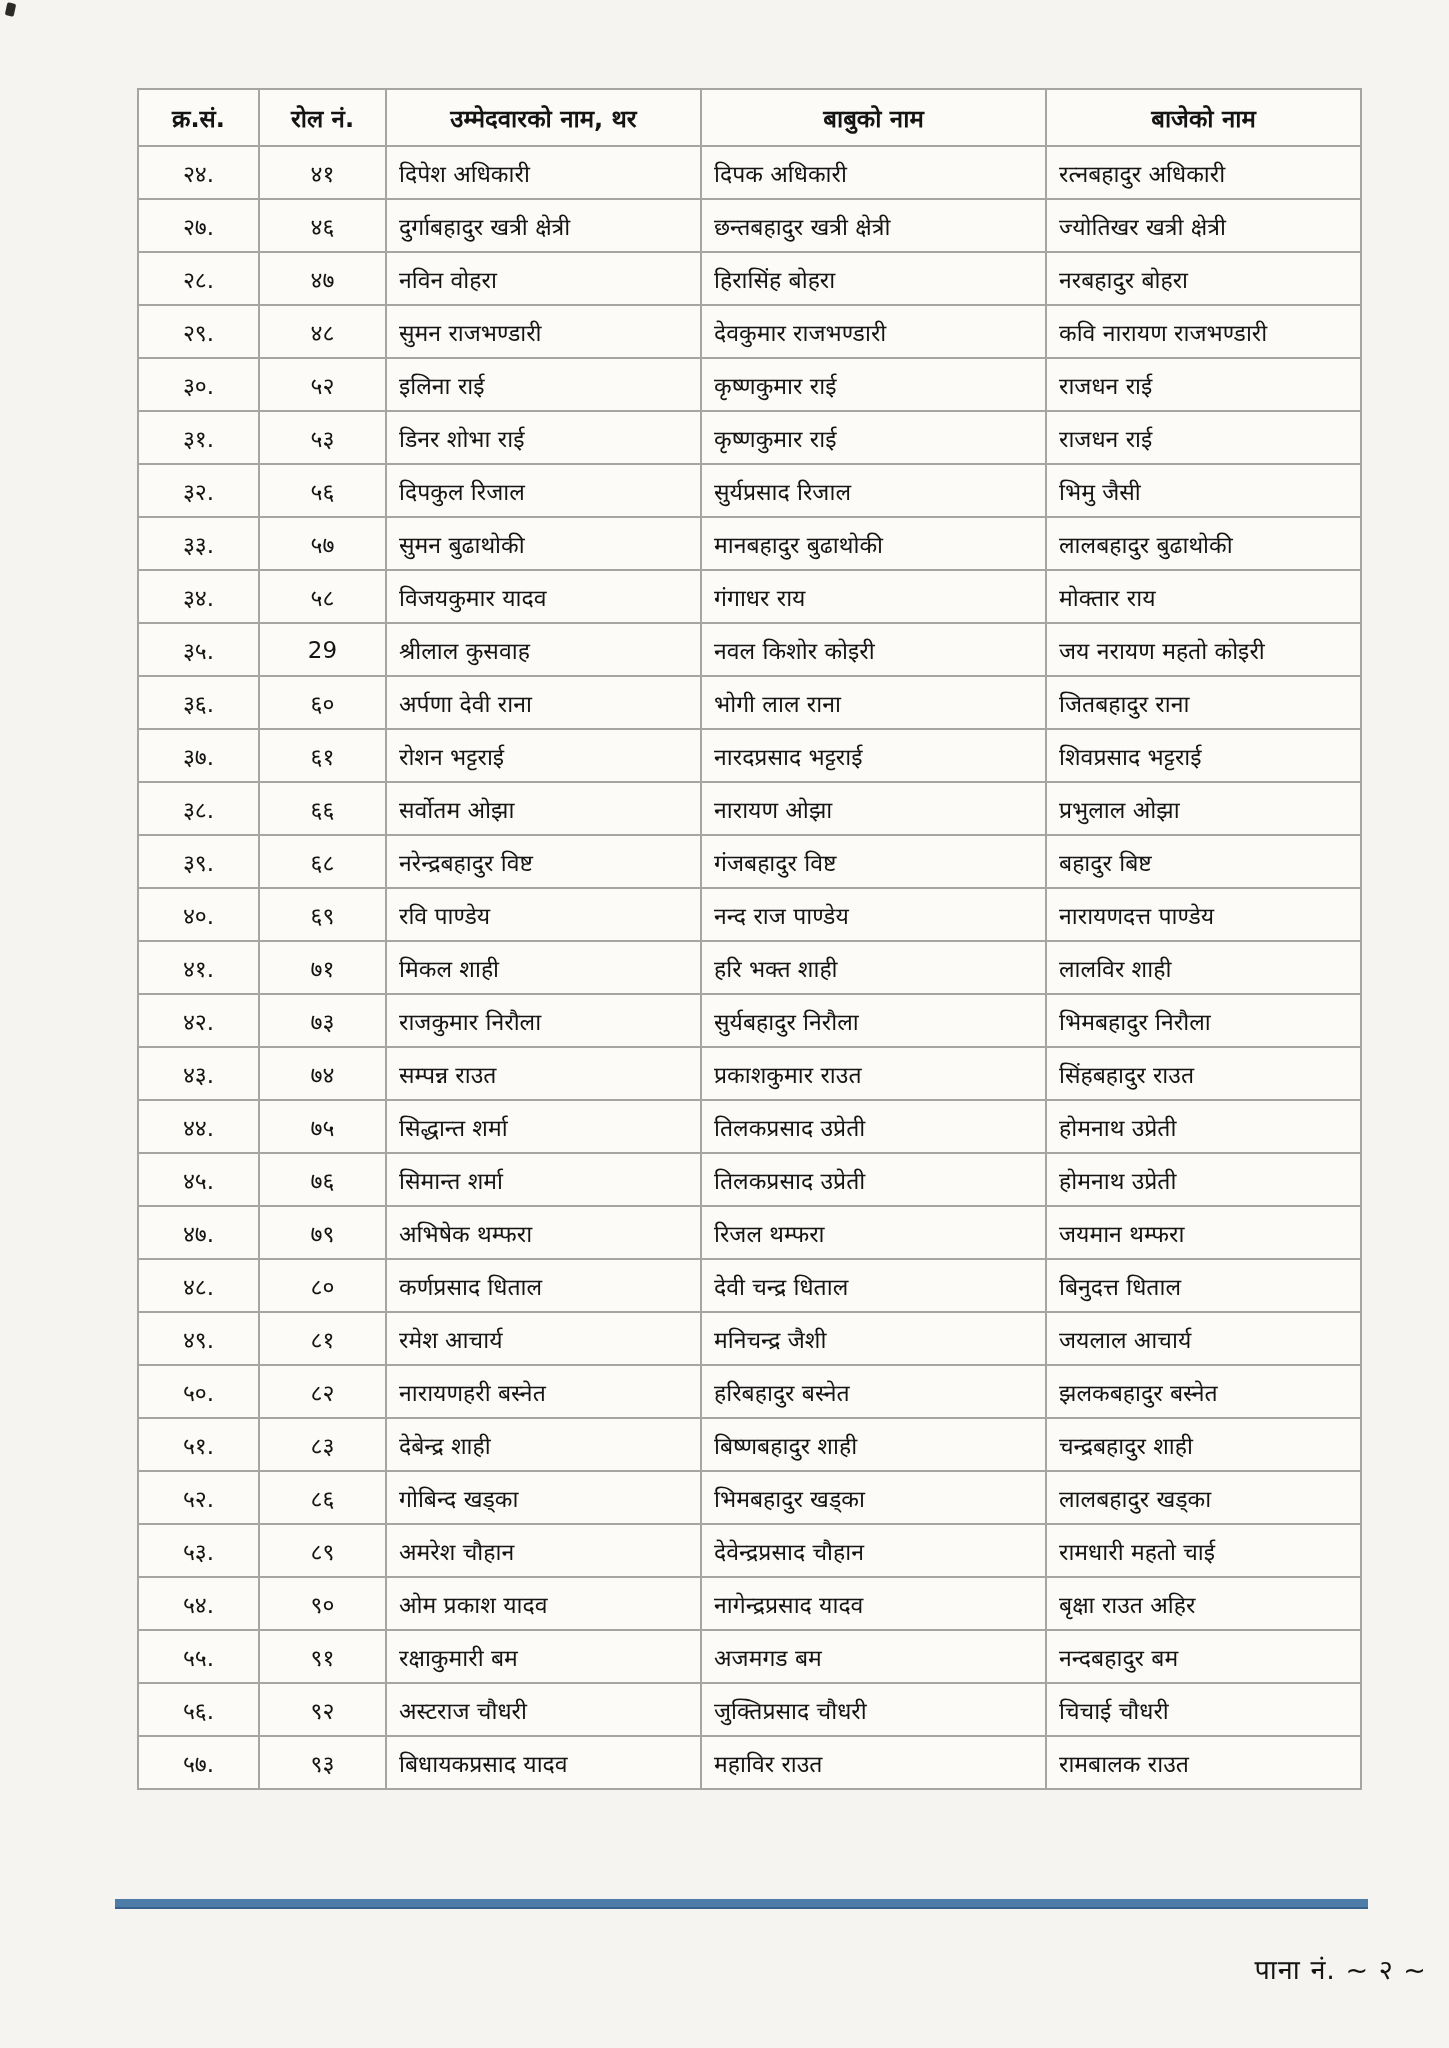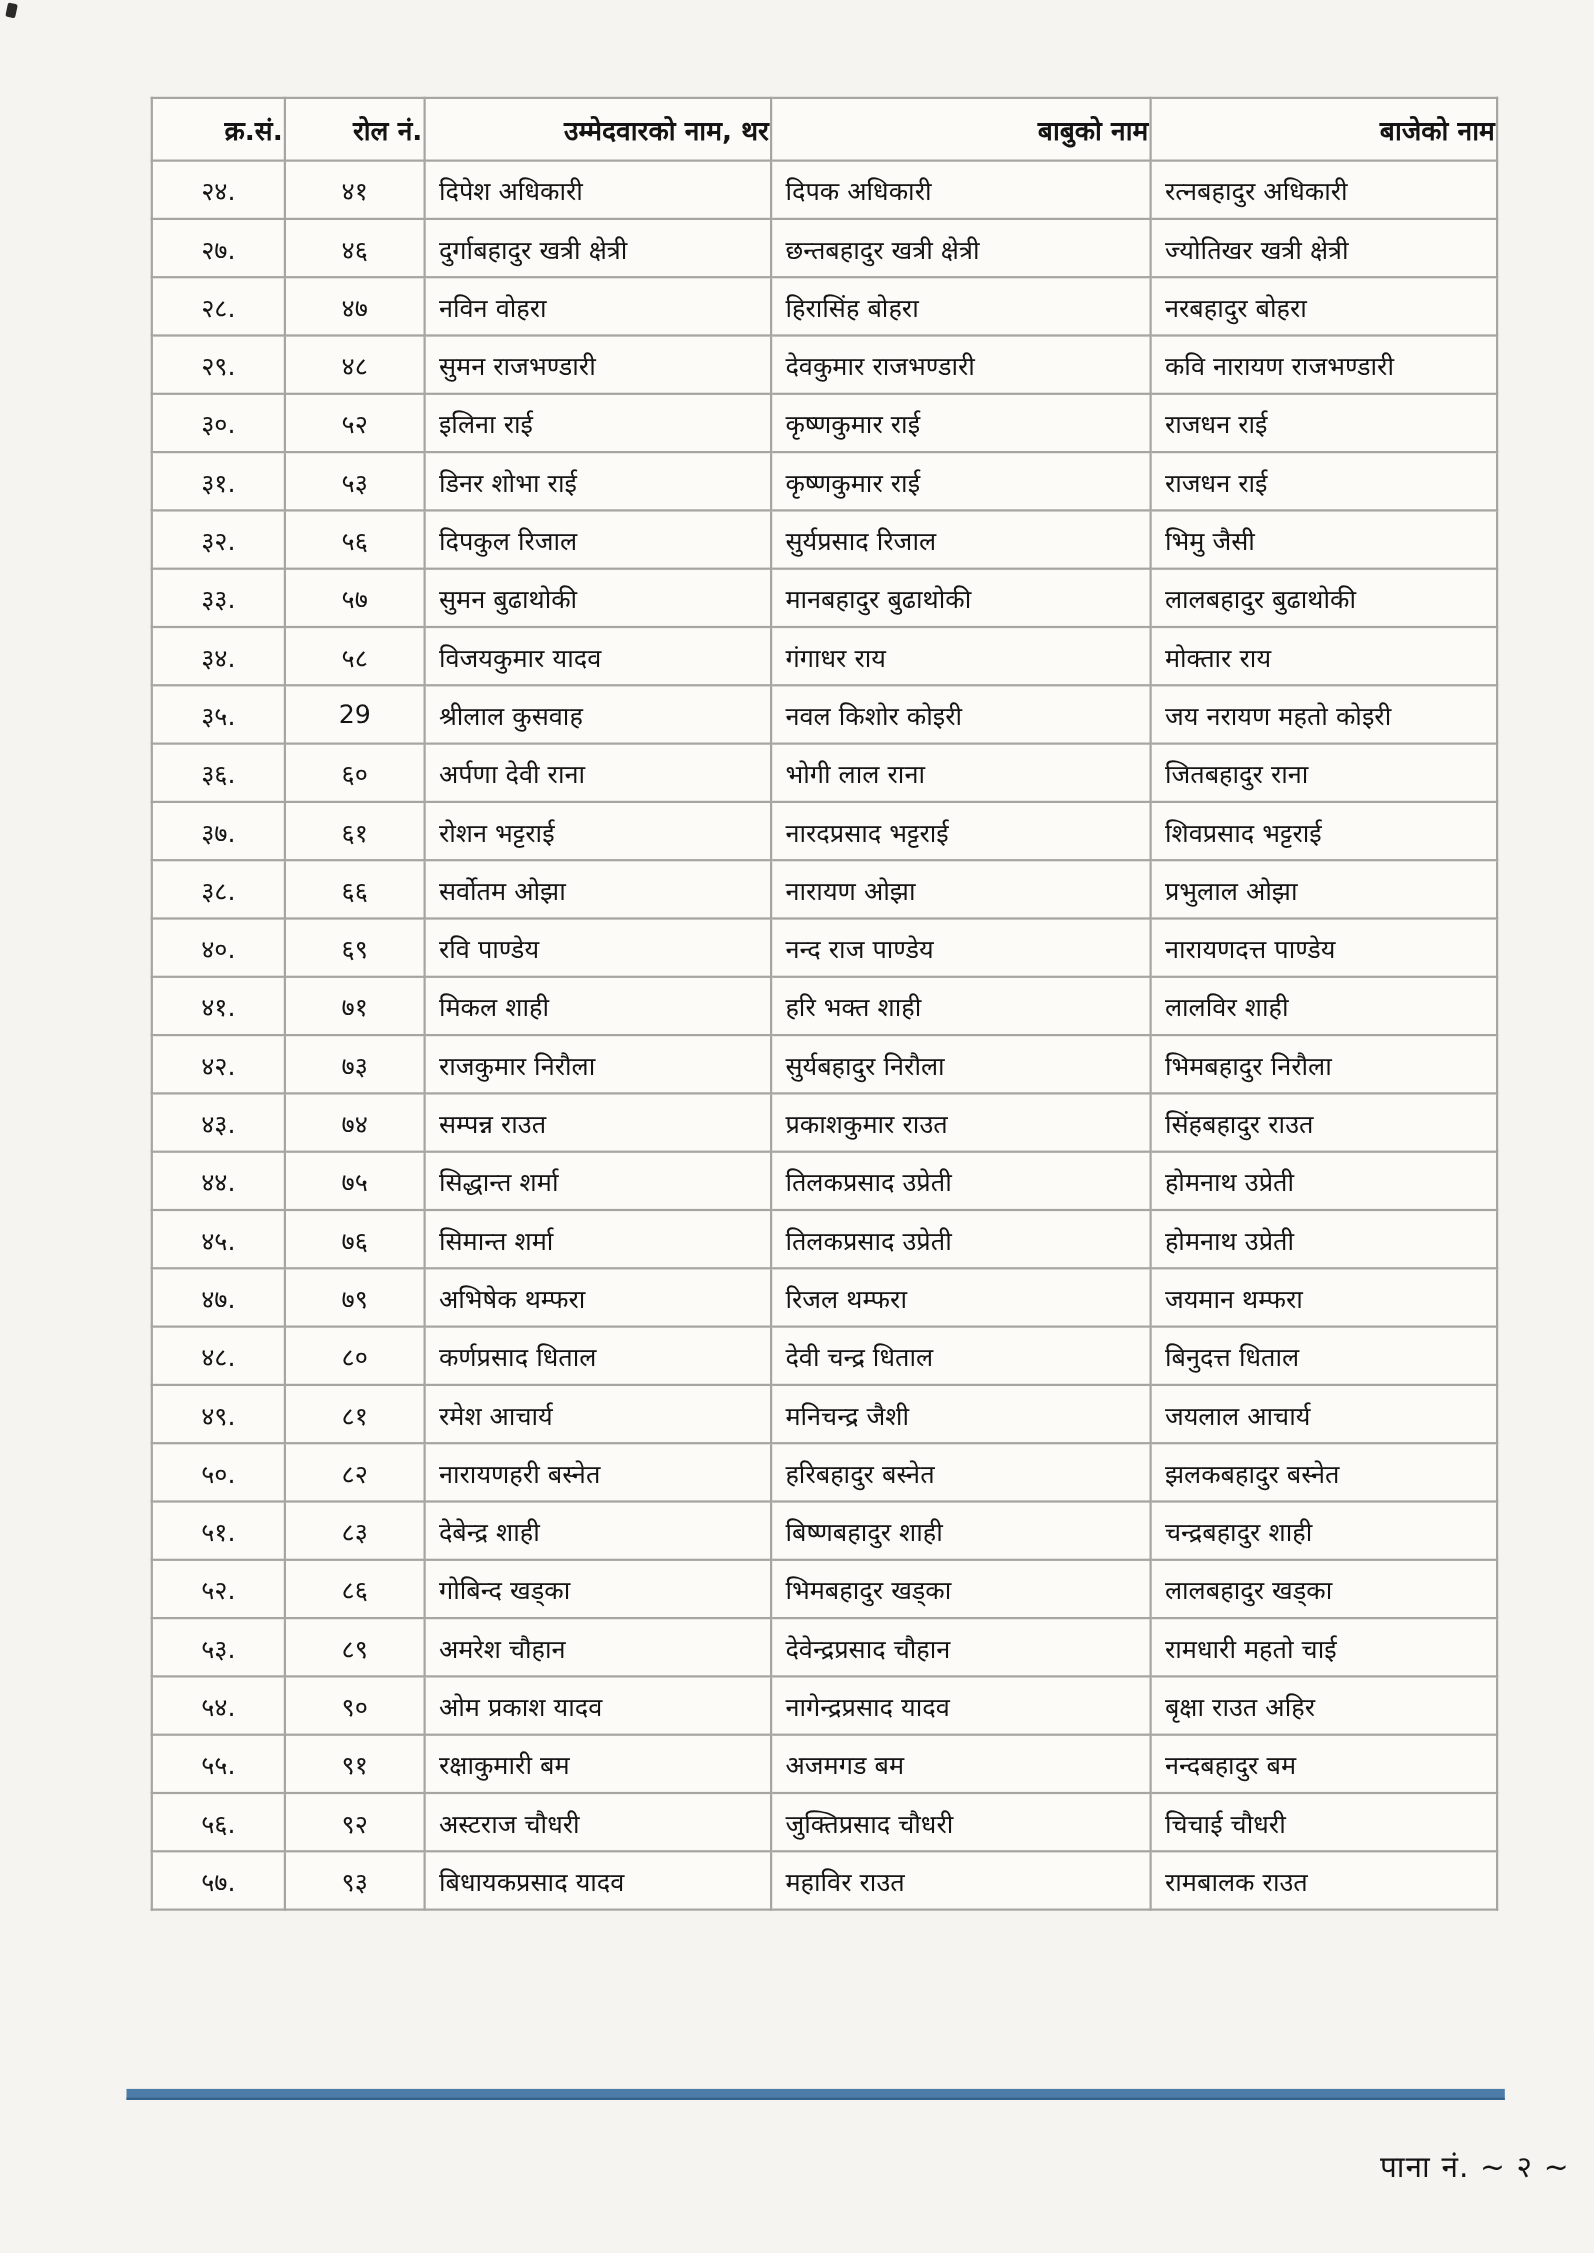--- a/index.html
+++ b/index.html
@@ -21,21 +21,21 @@
   .roster-table th, .roster-table td {
     border:2px solid #a6a5a1;
     background:#fcfbf8;
     overflow:hidden;
     white-space:nowrap;
   }
   .roster-table th {
     height:53px;
     font-size:24px;
     font-weight:bold;
-    text-align:right;
+    text-align:center;
     vertical-align:middle;
   }
   .roster-table td {
     height:49px;
     font-size:23px;
     vertical-align:middle;
   }
   td.c { text-align:center; }
   td.n { text-align:left; padding-left:12px; }
   .divider {
@@ -170,20 +170,27 @@
       <td class="n">शिवप्रसाद भट्टराई</td>
     </tr>
         <tr>
       <td class="c">३८.</td>
       <td class="c">६६</td>
       <td class="n">सर्वोतम ओझा</td>
       <td class="n">नारायण ओझा</td>
       <td class="n">प्रभुलाल ओझा</td>
     </tr>
         <tr>
+      <td class="c">३९.</td>
+      <td class="c">६८</td>
+      <td class="n">नरेन्द्रबहादुर विष्ट</td>
+      <td class="n">गंजबहादुर विष्ट</td>
+      <td class="n">बहादुर बिष्ट</td>
+    </tr>
+        <tr>
       <td class="c">४०.</td>
       <td class="c">६९</td>
       <td class="n">रवि पाण्डेय</td>
       <td class="n">नन्द राज पाण्डेय</td>
       <td class="n">नारायणदत्त पाण्डेय</td>
     </tr>
         <tr>
       <td class="c">४१.</td>
       <td class="c">७१</td>
       <td class="n">मिकल शाही</td>

